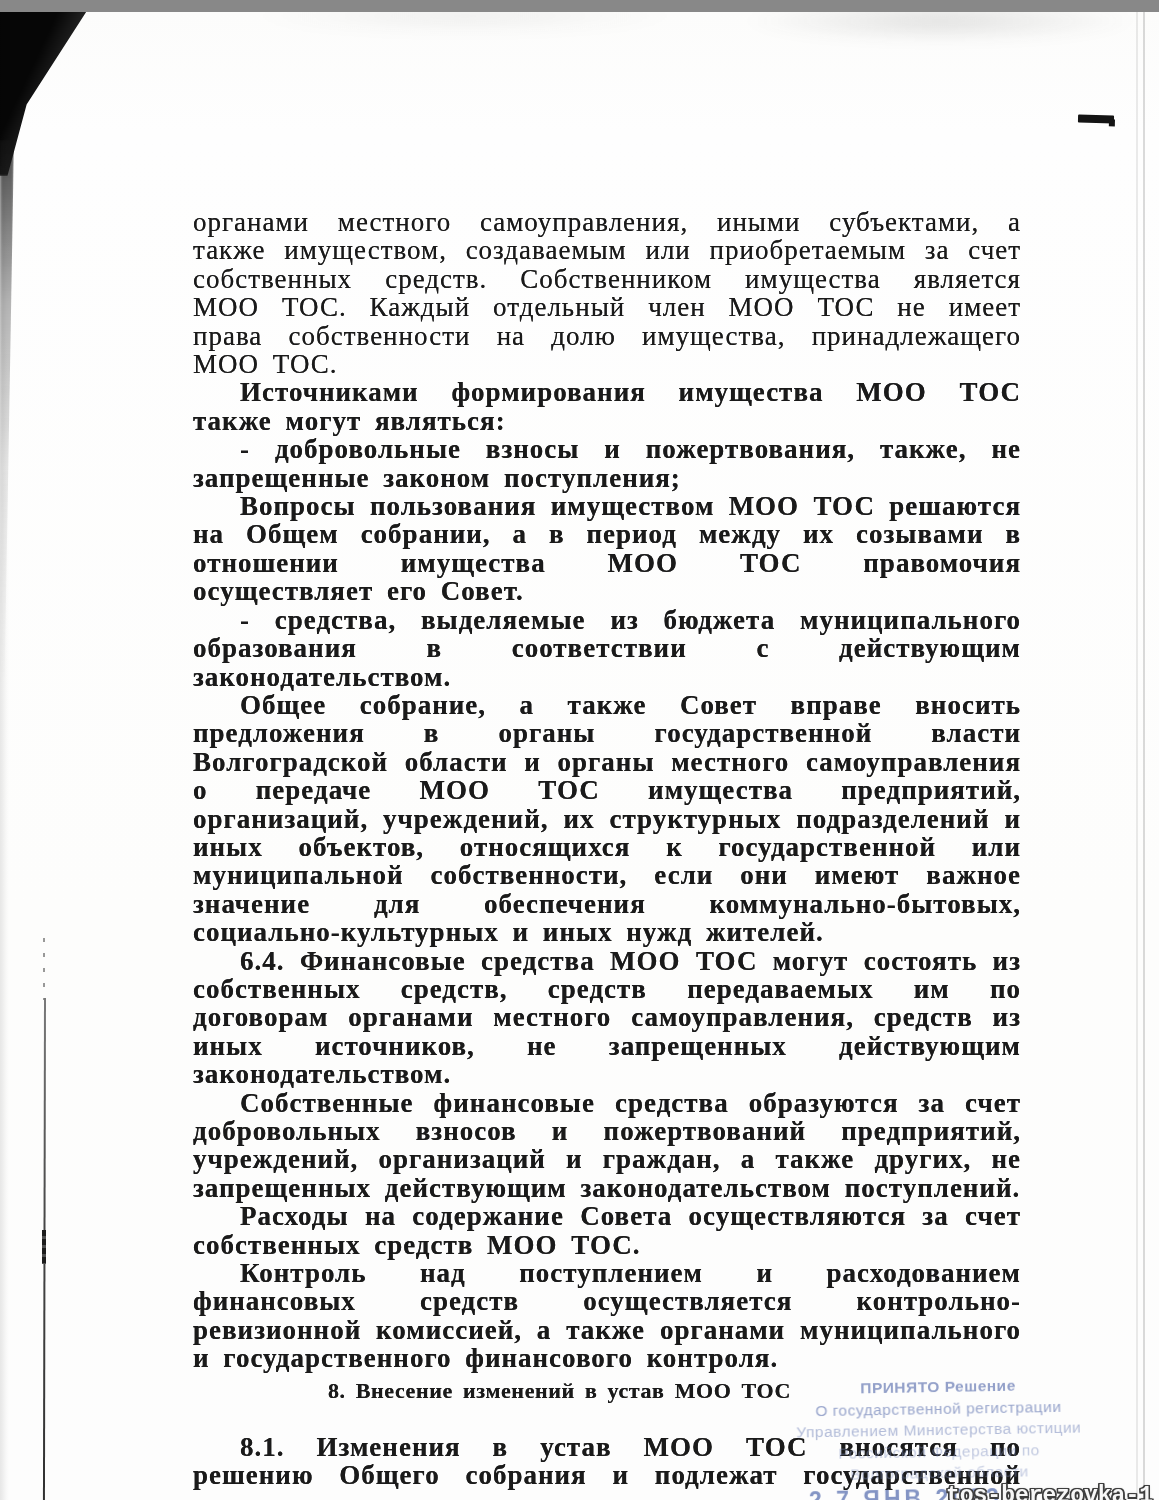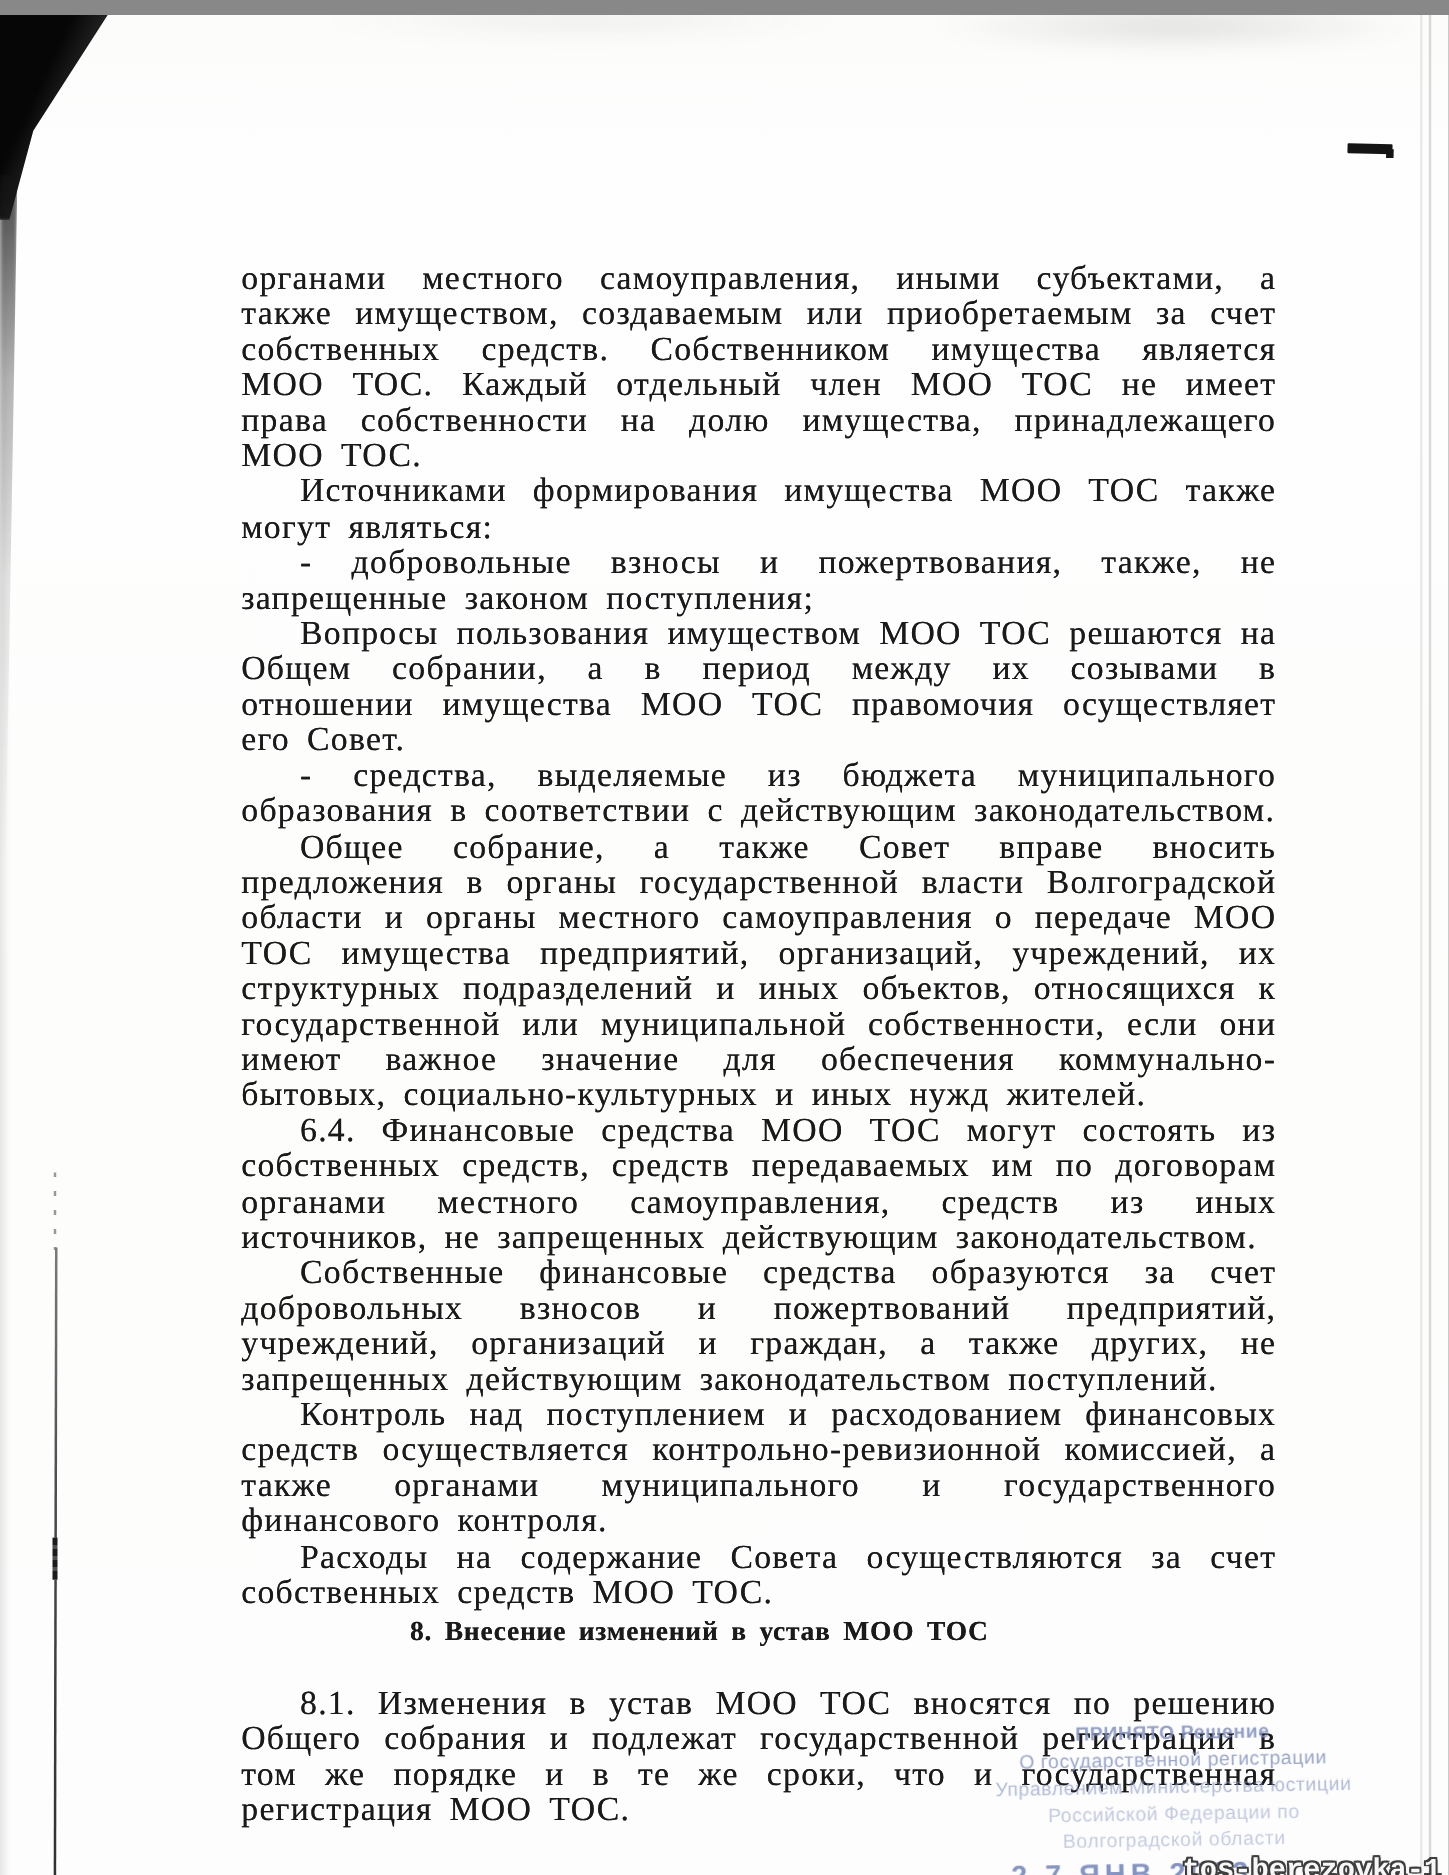--- a/index.html
+++ b/index.html
@@ -15,21 +15,21 @@
   
   .text-col{
     position:absolute;left:193px;top:196px;width:828px;
     color:#1a1a1a;
     font-size:27px;line-height:28.4px;
     text-align:justify;
     letter-spacing:1px;word-spacing:6px;
     text-shadow:0 0 .5px rgba(25,25,25,.85);
   }
   .para{margin:0;}
-  .para.indent{text-indent:47px;}
+  .para.indent{text-indent:47px;font-weight:bold;}
   .heading{
     font-size:22px;font-weight:bold;
     text-align:center;
     margin:4px 95px 28px 0;
     letter-spacing:.6px;word-spacing:4px;
   }
 
   
   .corner-fold{
     position:absolute;left:-6px;top:-6px;width:96px;height:170px;
@@ -141,22 +141,22 @@
 
   <div class="text-col">
     <p class="para noindent">органами местного самоуправления, иными субъектами, а также имуществом, создаваемым или приобретаемым за счет собственных средств. Собственником имущества является МОО ТОС. Каждый отдельный член МОО ТОС не имеет права собственности на долю имущества, принадлежащего МОО ТОС.</p>
     <p class="para indent">Источниками формирования имущества МОО ТОС также могут являться:</p>
     <p class="para indent">- добровольные взносы и пожертвования, также, не запрещенные законом поступления;</p>
     <p class="para indent">Вопросы пользования имуществом МОО ТОС решаются на Общем собрании, а в период между их созывами в отношении имущества МОО ТОС правомочия осуществляет его Совет.</p>
     <p class="para indent">- средства, выделяемые из бюджета муниципального образования в соответствии с действующим законодательством.</p>
     <p class="para indent">Общее собрание, а также Совет вправе вносить предложения в органы государственной власти Волгоградской области и органы местного самоуправления о передаче МОО ТОС имущества предприятий, организаций, учреждений, их структурных подразделений и иных объектов, относящихся к государственной или муниципальной собственности, если они имеют важное значение для обеспечения коммунально-бытовых, социально-культурных и иных нужд жителей.</p>
     <p class="para indent">6.4. Финансовые средства МОО ТОС могут состоять из собственных средств, средств передаваемых им по договорам органами местного самоуправления, средств из иных источников, не запрещенных действующим законодательством.</p>
     <p class="para indent">Собственные финансовые средства образуются за счет добровольных взносов и пожертвований предприятий, учреждений, организаций и граждан, а также других, не запрещенных действующим законодательством поступлений.</p>
+    <p class="para indent">Расходы на содержание Совета осуществляются за счет собственных средств МОО ТОС.</p>
     <p class="para indent">Контроль над поступлением и расходованием финансовых средств осуществляется контрольно-ревизионной комиссией, а также органами муниципального и государственного финансового контроля.</p>
-    <p class="para indent">Расходы на содержание Совета осуществляются за счет собственных средств МОО ТОС.</p>
     <h2 class="heading">8. Внесение изменений в устав МОО ТОС</h2>
     <p class="para indent">8.1. Изменения в устав МОО ТОС вносятся по решению Общего собрания и подлежат государственной регистрации в том же порядке и в те же сроки, что и государственная регистрация МОО ТОС.</p>
   </div>
 
   <div class="stamp">
     <div class="stamp-line l1">ПРИНЯТО Решение</div>
     <div class="stamp-line l2">О государственной регистрации</div>
     <div class="stamp-line l3">Управлением Министерства юстиции</div>
     <div class="stamp-line l4">Российской Федерации по</div>
     <div class="stamp-line l5">Волгоградской области</div>

